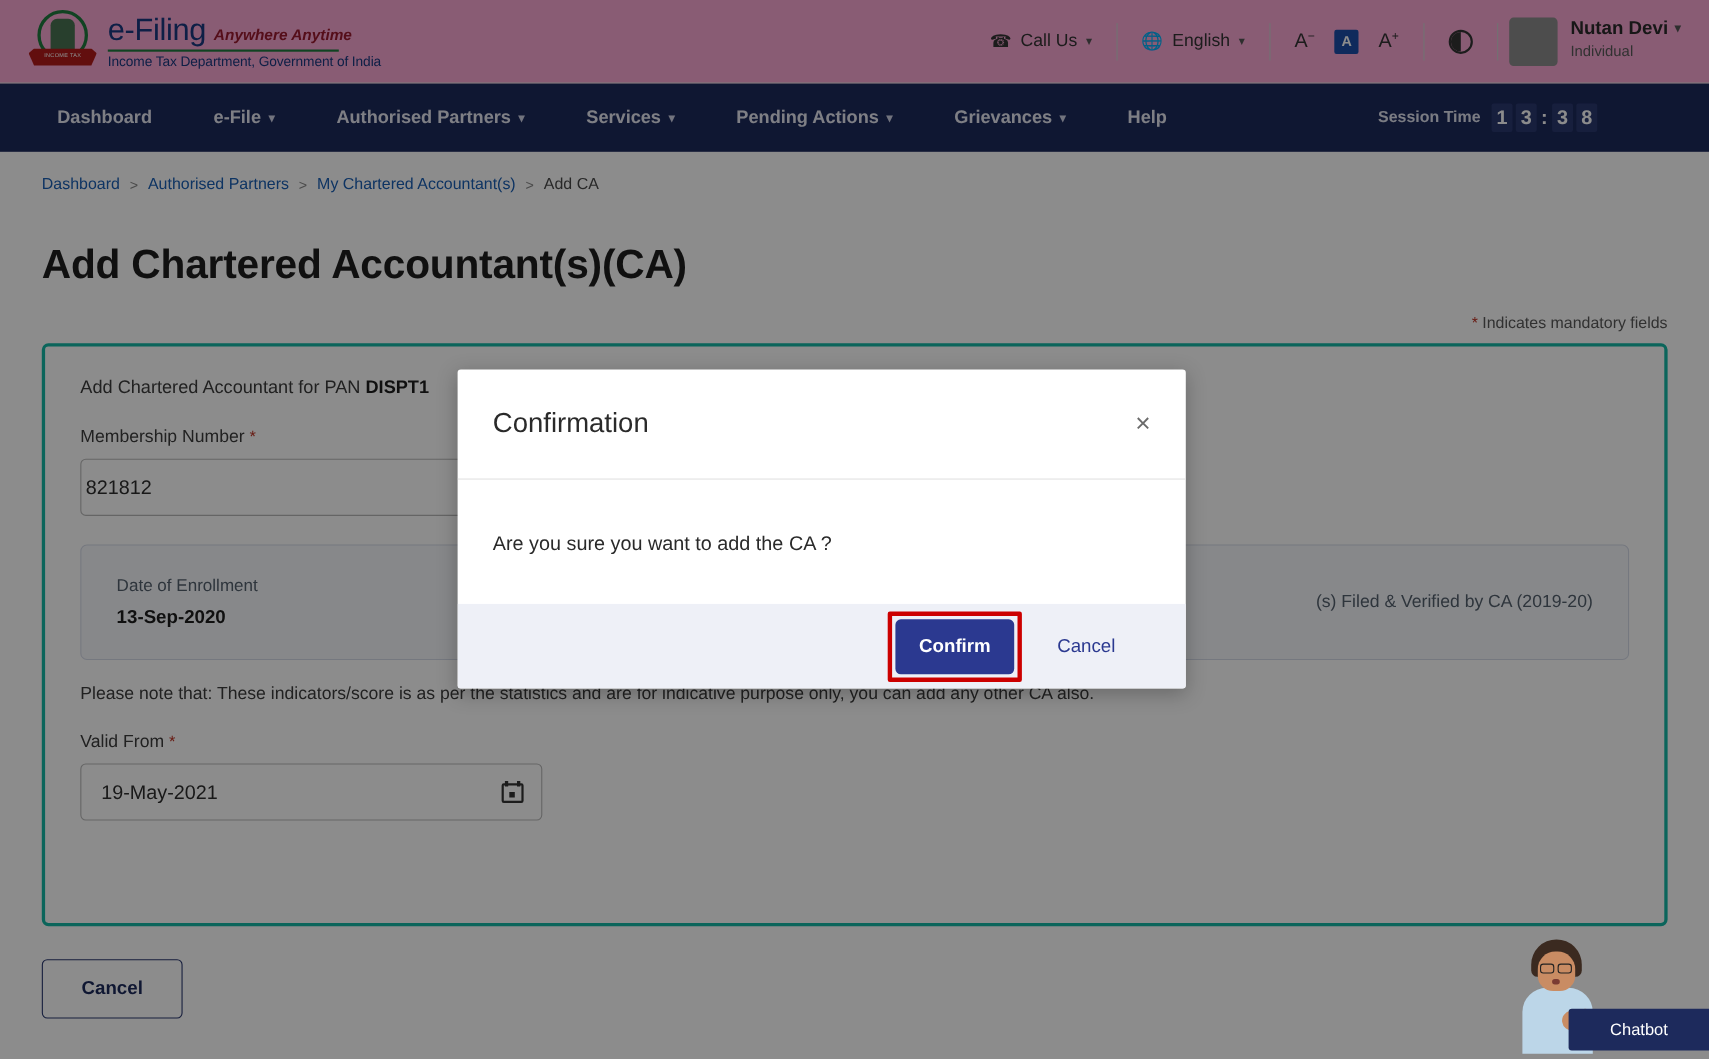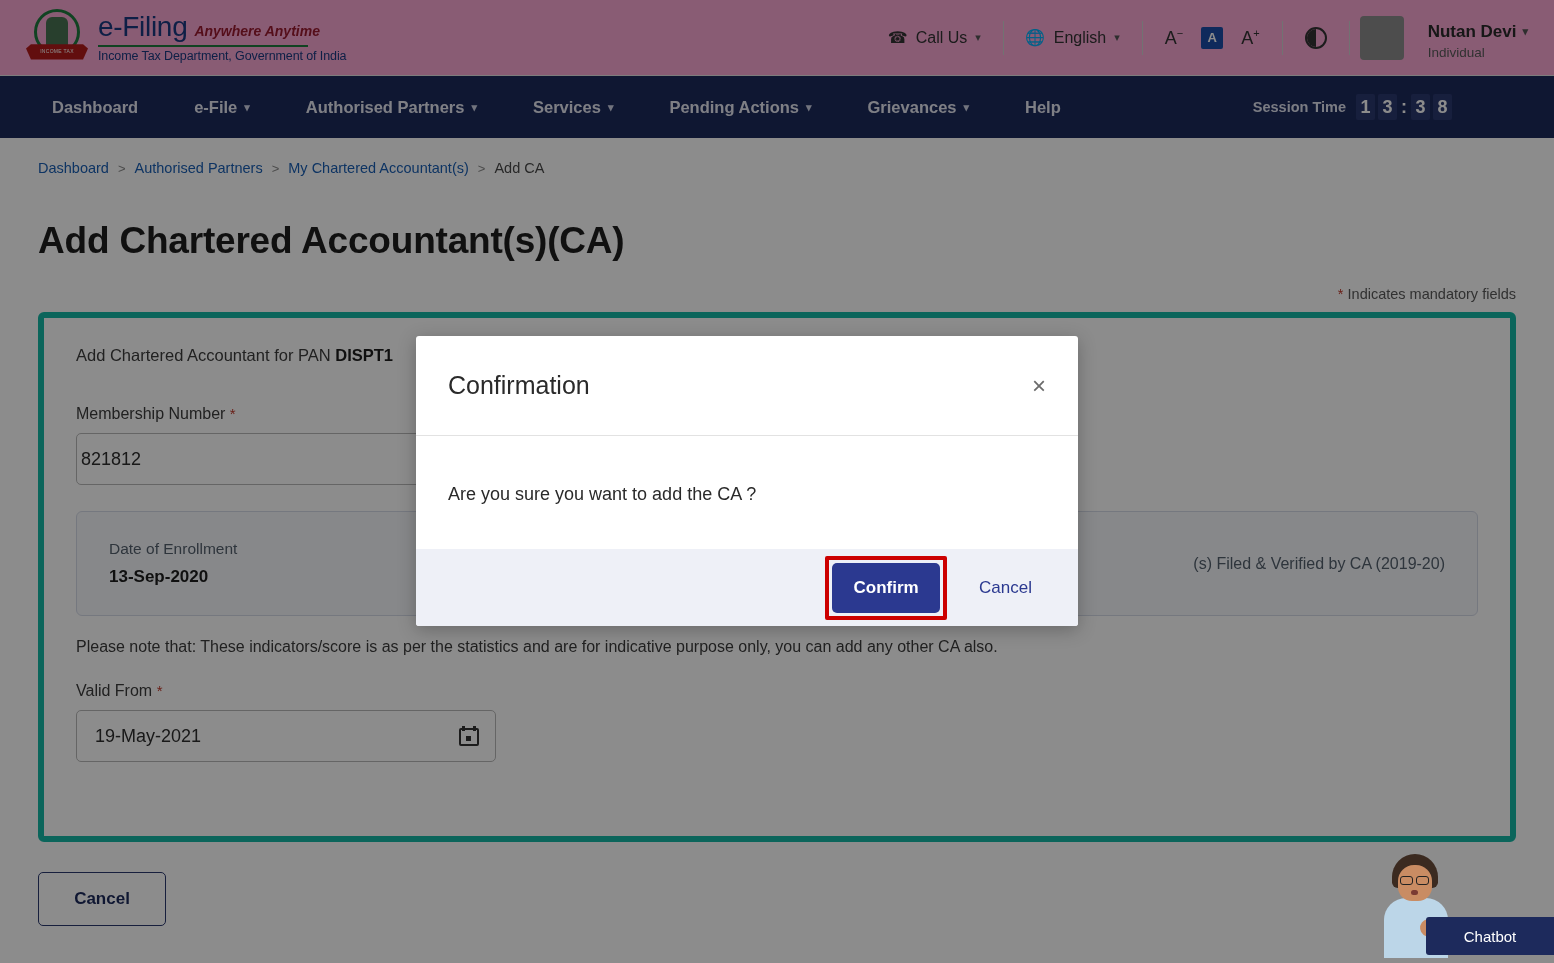--- a/index.html
+++ b/index.html
@@ -87,21 +87,21 @@
   }
   .contrast {
     width: 22px; height: 22px; border-radius: 50%;
     border: 2px solid #333; position: relative; overflow: hidden;
     margin: 0 22px; cursor: pointer;
   }
   .contrast::after {
     content: ""; position: absolute; left: 0; top: 0;
     width: 50%; height: 100%; background: #333;
   }
-  .user { display: flex; align-items: flex-end; gap: 24px; padding-left: 10px; }
+  .user { display: flex; align-items: flex-start; gap: 12px; padding-left: 10px; }
   .avatar { width: 44px; height: 44px; background: #8c8c8c; border-radius: 4px; }
   .uname { font-size: 17px; color: #2a2a2a; font-weight: 600; display:flex; gap:6px; align-items:center;}
   .urole { font-size: 13.5px; color: #5a5a5a; margin-top: 3px; }
 
   
   .nav {
     height: 62px; background: #1d2a5c;
     display: flex; align-items: center; padding: 0 24px;
   }
   .nav-item {
@@ -133,30 +133,30 @@
     font-size: 37px; font-weight: 700; color: #1e1e1e;
     margin: 44px 0 0; letter-spacing: -0.2px;
   }
   .mandatory {
     text-align: right; font-size: 14.5px; color: #5a5a5a; margin-top: 24px;
   }
   .mandatory .star { color: #c0392b; }
 
   .card {
     margin-top: 10px;
-    border: 6px solid #14b8a6; border-radius: 6px;
+    border: 3px solid #14b8a6; border-radius: 6px;
     padding: 28px 32px 34px;
     background: #fff;
     min-height: 530px;
     position: relative;
   }
   .card-head { font-size: 16.5px; color: #3c3c3c; }
   .card-head b { color: #1e1e1e; font-weight: 700; }
 
-  .fld-label { font-size: 16px; color: #3c3c3c; margin-top: 40px; }
+  .fld-label { font-size: 16px; color: #3c3c3c; margin-top: 27px; }
   .fld-label .star { color: #c0392b; font-size: 15px; }
   .txtbox {
     margin-top: 10px; width: 420px; height: 52px;
     border: 1px solid #b9b9b9; border-radius: 5px;
     display: flex; align-items: center; padding: 0 4px;
     font-size: 18px; color: #2e2e2e; background: #fff;
   }
 
   .info-panel {
     margin-top: 26px;
@@ -245,21 +245,21 @@
   .modal-title { font-size: 25px; color: #2a2a2a; font-weight: 400; }
   .modal-close {
     margin-left: auto; font-size: 24px; color: #6b6b6b; cursor: pointer;
     line-height: 1; font-weight: 300;
   }
   .modal-body { padding: 48px 32px 44px; }
   .modal-msg { font-size: 18px; color: #2a2a2a; }
   .modal-foot {
     background: #eef0f7; height: 77px;
     display: flex; align-items: center; justify-content: flex-end;
-    padding: 0 32px; gap: 18px;
+    padding: 0 50px; gap: 18px;
   }
   .hl-wrap {
     border: 4px solid #cc0000;
     padding: 3px;
     border-radius: 2px;
     display: inline-flex;
   }
   .btn-confirm {
     background: #2b3990; color: #fff;
     font-size: 17px; font-weight: 700;

